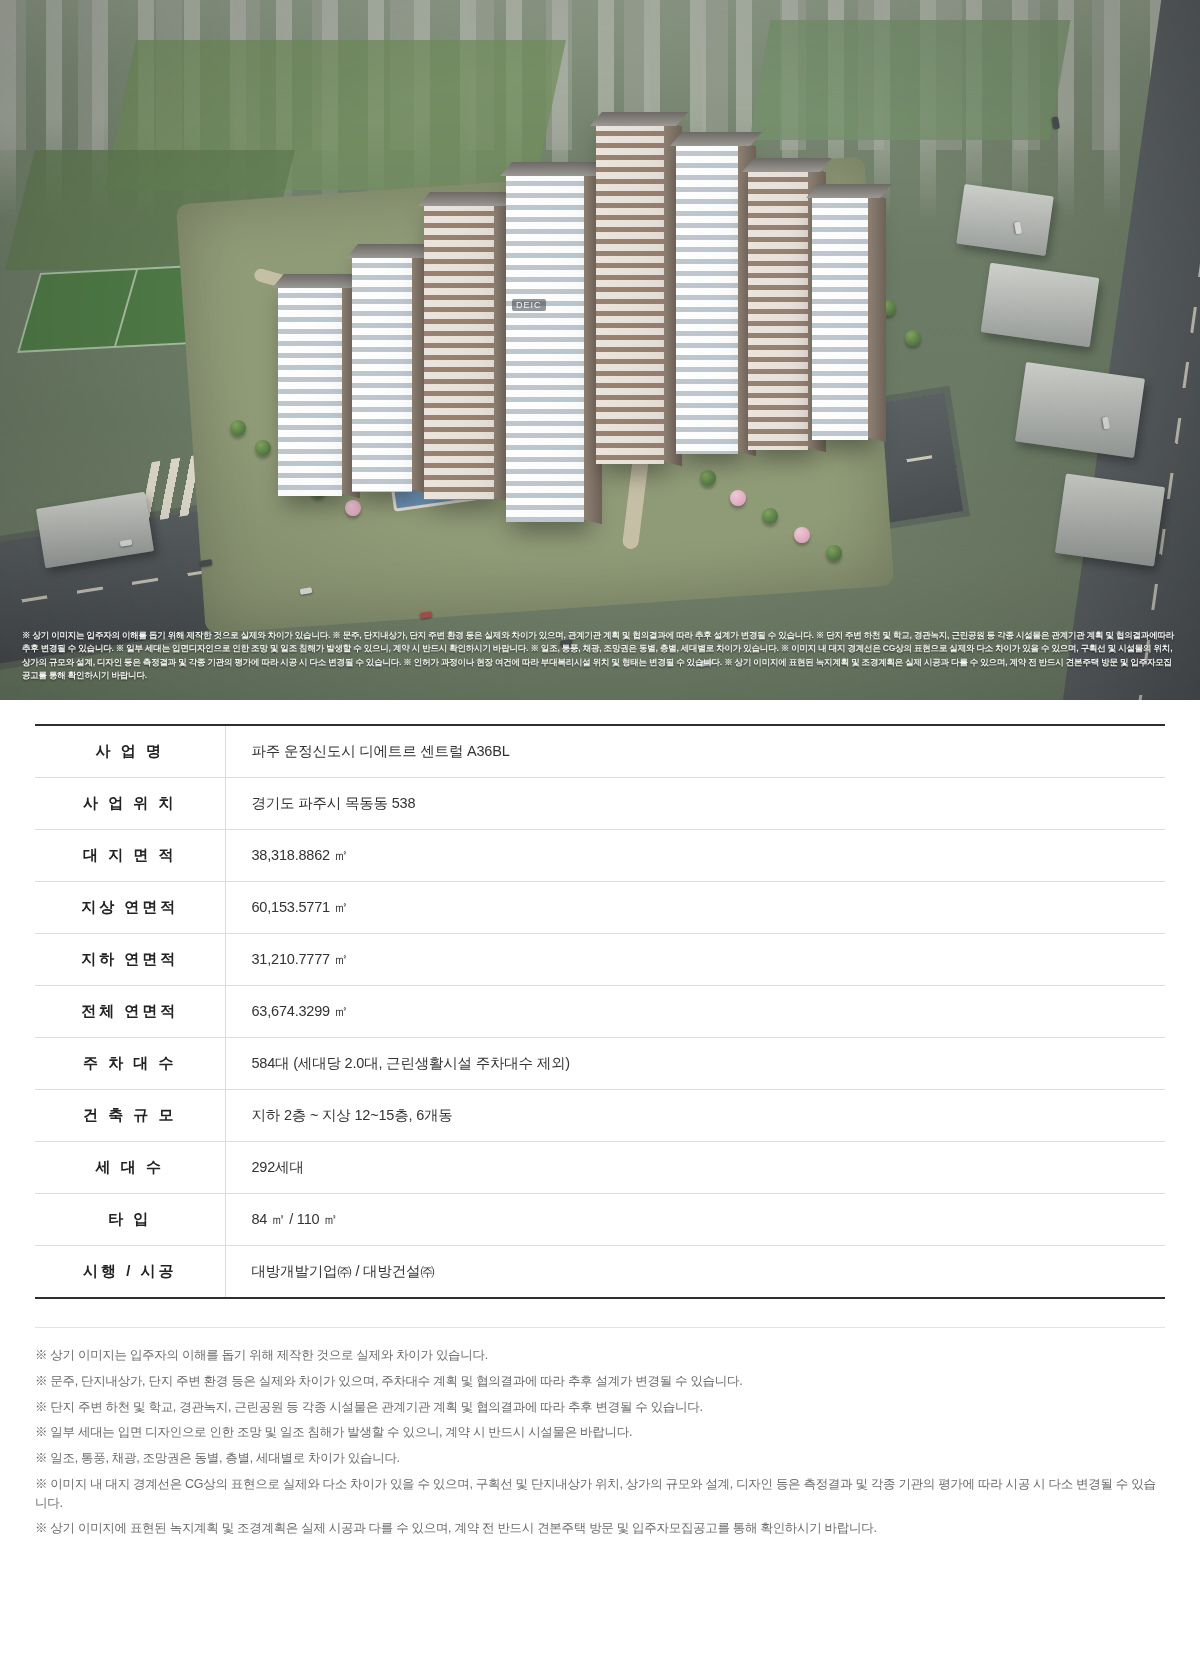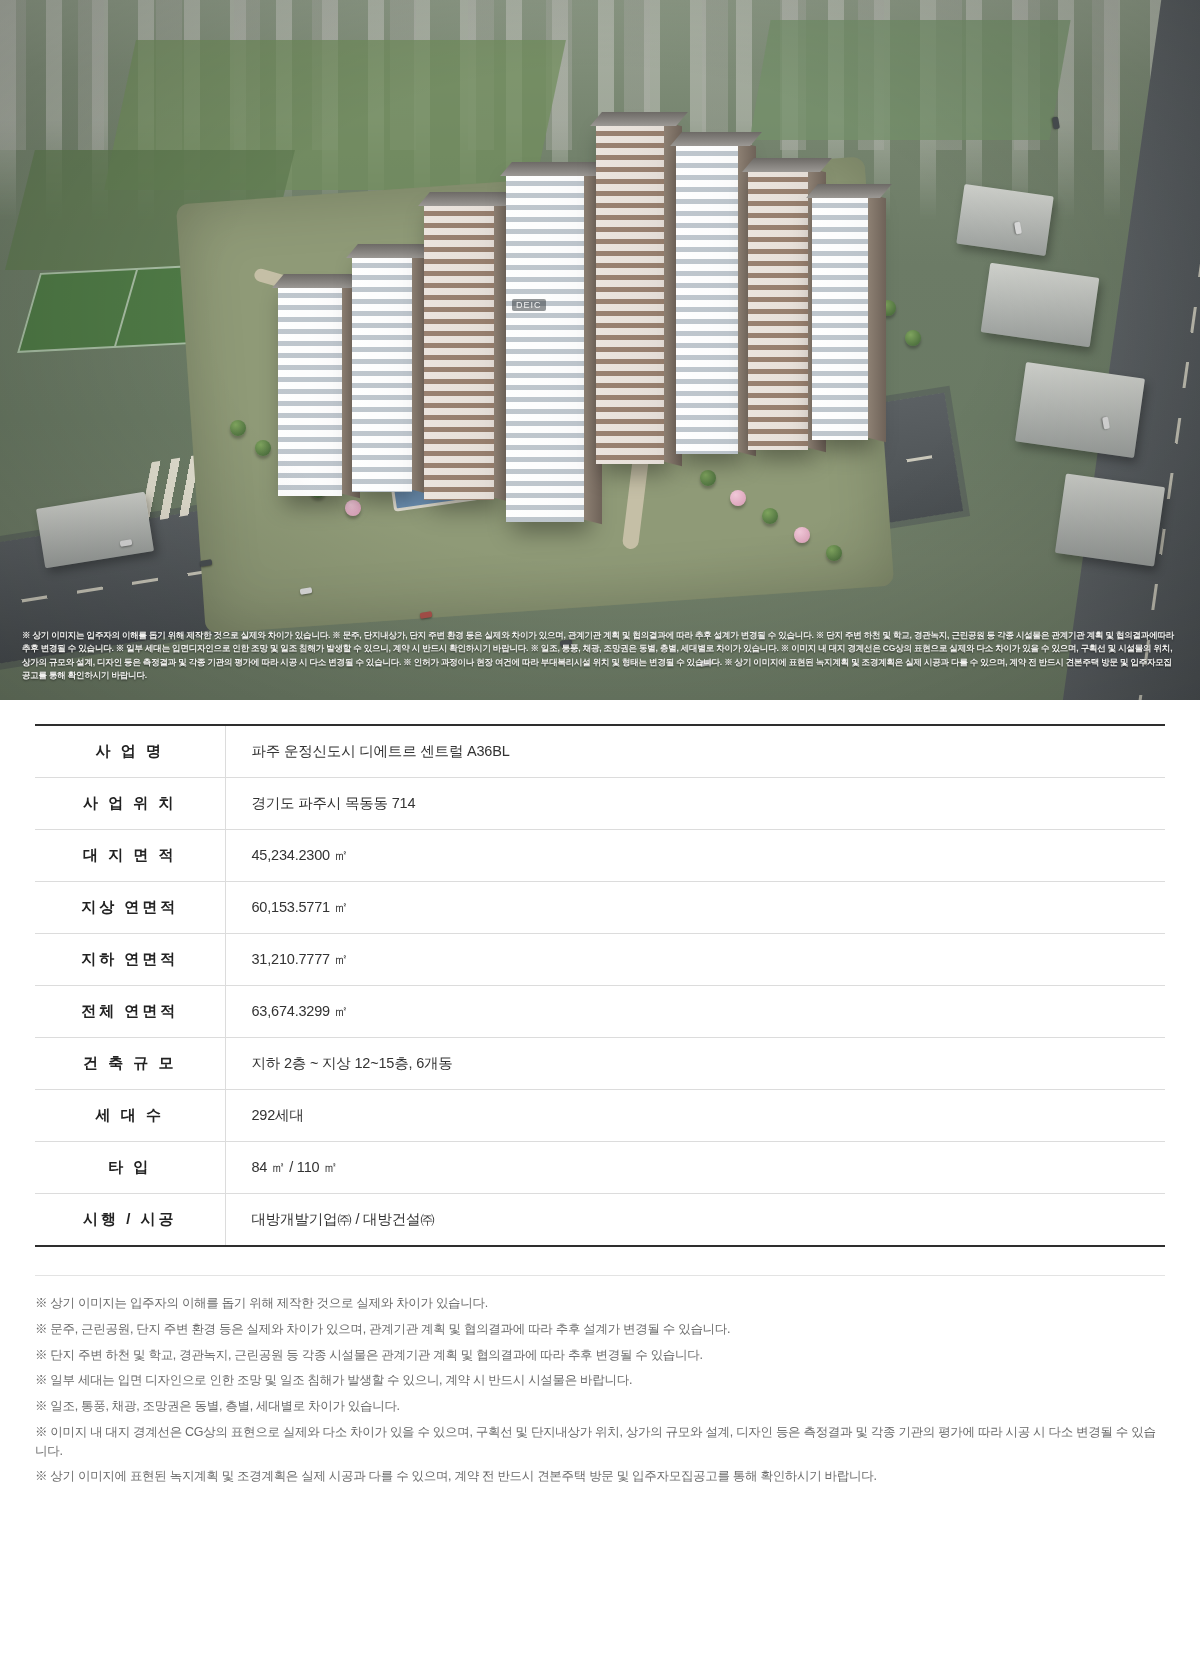--- a/index.html
+++ b/index.html
@@ -401,37 +401,41 @@
 
   <div class="spec-wrap">
     <table class="spec">
       <tbody>
         <tr>
           <th>사 업 명</th>
           <td>파주 운정신도시 디에트르 센트럴 A36BL</td>
         </tr>
         <tr>
           <th>사 업 위 치</th>
-          <td>경기도 파주시 목동동 714</td>
+          <td>경기도 파주시 목동동 538</td>
         </tr>
         <tr>
           <th>대 지 면 적</th>
-          <td>45,234.2300 ㎡</td>
+          <td>38,318.8862 ㎡</td>
         </tr>
         <tr>
           <th>지상 연면적</th>
           <td>60,153.5771 ㎡</td>
         </tr>
         <tr>
           <th>지하 연면적</th>
           <td>31,210.7777 ㎡</td>
         </tr>
         <tr>
           <th>전체 연면적</th>
           <td>63,674.3299 ㎡</td>
+        </tr>
+        <tr>
+          <th>주 차 대 수</th>
+          <td>584대 (세대당 2.0대, 근린생활시설 주차대수 제외)</td>
         </tr>
         <tr>
           <th>건 축 규 모</th>
           <td>지하 2층 ~ 지상 12~15층, 6개동</td>
         </tr>
         <tr>
           <th>세 대 수</th>
           <td>292세대</td>
         </tr>
         <tr>
@@ -441,21 +445,21 @@
         <tr>
           <th>시행 / 시공</th>
           <td>대방개발기업㈜ / 대방건설㈜</td>
         </tr>
       </tbody>
     </table>
   </div>
 
   <div class="notes">
     <p>※ 상기 이미지는 입주자의 이해를 돕기 위해 제작한 것으로 실제와 차이가 있습니다.</p>
-    <p>※ 문주, 근린공원, 단지 주변 환경 등은 실제와 차이가 있으며, 관계기관 계획 및 협의결과에 따라 추후 설계가 변경될 수 있습니다.</p>
+    <p>※ 문주, 단지내상가, 단지 주변 환경 등은 실제와 차이가 있으며, 주차대수 계획 및 협의결과에 따라 추후 설계가 변경될 수 있습니다.</p>
     <p>※ 단지 주변 하천 및 학교, 경관녹지, 근린공원 등 각종 시설물은 관계기관 계획 및 협의결과에 따라 추후 변경될 수 있습니다.</p>
     <p>※ 일부 세대는 입면 디자인으로 인한 조망 및 일조 침해가 발생할 수 있으니, 계약 시 반드시 시설물은 바랍니다.</p>
     <p>※ 일조, 통풍, 채광, 조망권은 동별, 층별, 세대별로 차이가 있습니다.</p>
     <p>※ 이미지 내 대지 경계선은 CG상의 표현으로 실제와 다소 차이가 있을 수 있으며, 구획선 및 단지내상가 위치, 상가의 규모와 설계, 디자인 등은 측정결과 및 각종 기관의 평가에 따라 시공 시 다소 변경될 수 있습니다.</p>
     <p>※ 상기 이미지에 표현된 녹지계획 및 조경계획은 실제 시공과 다를 수 있으며, 계약 전 반드시 견본주택 방문 및 입주자모집공고를 통해 확인하시기 바랍니다.</p>
   </div>
 
 </div>
 
 </body></html>

